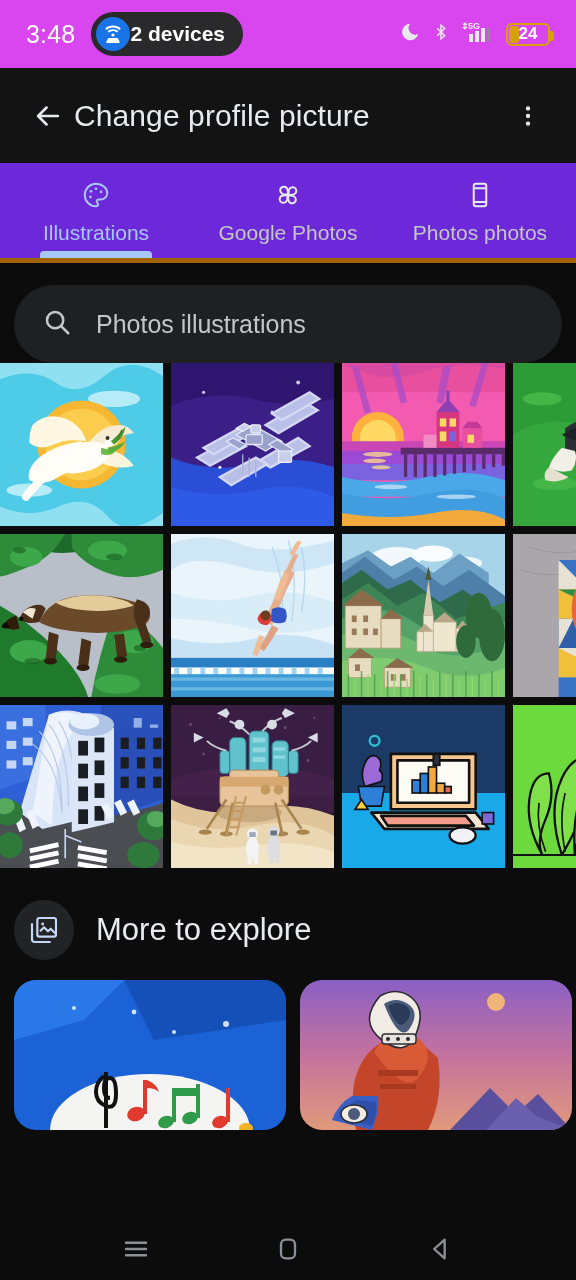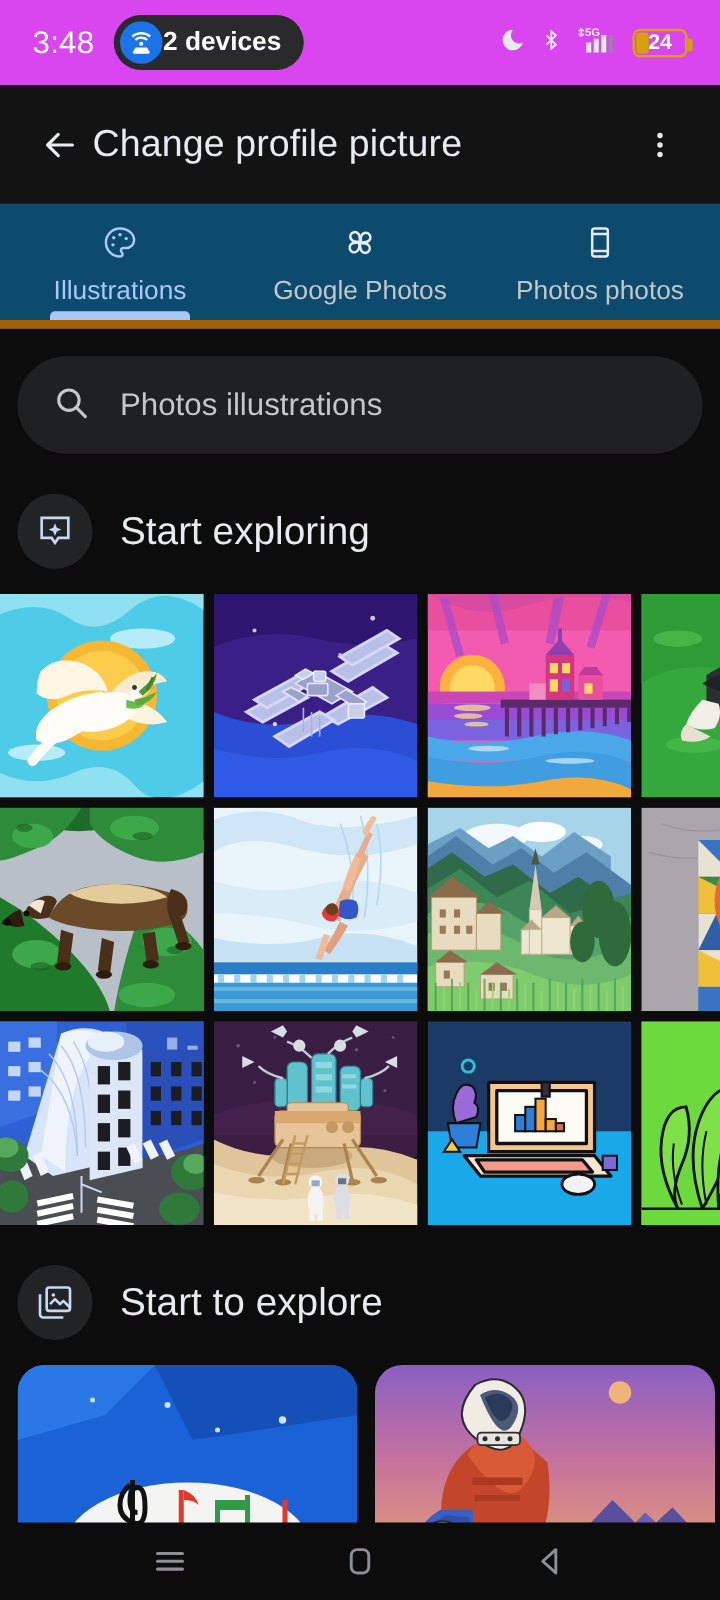--- a/index.html
+++ b/index.html
@@ -53,23 +53,23 @@
     color: #e8eaed; font-size: 30px; flex: 1;
     white-space: nowrap; letter-spacing: 0.1px;
   }
   .icon-btn {
     width: 52px; height: 52px; display: flex;
     align-items: center; justify-content: center; border-radius: 50%;
   }
 
   
   .tabs {
-    display: flex; background: #0c4a6e;
+    display: flex; background: #6d28d9;
     height: 100px; position: relative;
-    border-bottom: 7px solid #a16207;
+    border-bottom: 5px solid #a16207;
   }
   .tab {
     flex: 1; display: flex; flex-direction: column;
     align-items: center; justify-content: center; gap: 7px;
     position: relative; padding-top: 4px;
   }
   .tab-label { font-size: 21px; color: #c4c7c5; white-space: nowrap; }
   .tab.active .tab-label { color: #a8c7fa; }
   .tab-indicator {
     position: absolute; bottom: 0; height: 7px;
@@ -226,29 +226,20 @@
       <span>
         <svg width="30" height="30" viewBox="0 0 24 24" fill="none" stroke="#c4c7c5" stroke-width="2" stroke-linecap="round">
           <circle cx="10.5" cy="10.5" r="6.5"></circle>
             <path d="M15.5 15.5L21 21"></path>
         </svg>
       </span>
       <span class="search-placeholder">Photos illustrations</span>
     </div>
   </div>
 
-  <div class="section-header">
-    <span class="section-icon-circle">
-      <svg width="32" height="32" viewBox="0 0 24 24" fill="none" stroke="#c6d8f7" stroke-width="1.6">
-        <path d="M4 4h16v12h-6l-2 3-2-3H4z"></path>
-        <path d="M12 7.2l1.1 2.7L15.8 11l-2.7 1.1L12 14.8l-1.1-2.7L8.2 11l2.7-1.1z" fill="#c6d8f7" stroke="none"></path>
-      </svg>
-    </span>
-    <span class="section-title">Start exploring</span>
-  </div>
 
   <div class="grid-scroll">
     <div class="grid">
 
       <div class="tile">
         <svg viewBox="0 0 100 100" preserveAspectRatio="xMidYMid slice">
           <rect width="100" height="100" fill="#4ecbe6"></rect>
           <path d="M0 10q20-8 34 2t30-4 36 0v-12H0z" fill="#8fe0f0"></path>
           <path d="M0 88q18 8 36 0t30 6 34-2v10H0z" fill="#8fe0f0"></path>
           <ellipse cx="70" cy="22" rx="16" ry="5" fill="#b6ecf7"></ellipse>
@@ -826,21 +817,21 @@
 
   <div class="section-header">
     <span class="section-icon-circle">
       <svg width="32" height="32" viewBox="0 0 24 24" fill="none" stroke="#c6d8f7" stroke-width="1.6">
         <rect x="7" y="3" width="14" height="14" rx="1.6"></rect>
         <path d="M17 21H5a2 2 0 0 1-2-2V7"></path>
         <path d="M9 13l3-3 3 3 2-2 4 4" stroke-linejoin="round"></path>
         <circle cx="11" cy="7.5" r="1.1" fill="#c6d8f7" stroke="none"></circle>
       </svg>
     </span>
-    <span class="section-title">Start to explore</span>
+    <span class="section-title">More to explore</span>
   </div>
 
   <div class="cards-row">
     <div class="big-card">
       <svg viewBox="0 0 272 150" preserveAspectRatio="xMidYMin slice">
         <rect width="272" height="150" fill="#1a62d6"></rect>
         <path d="M0 0h110L70 40 0 60z" fill="#2a78e8"></path>
         <path d="M110 0h162v40L140 60z" fill="#1550b8"></path>
         <g fill="#cfe0f8">
           <circle cx="120" cy="32" r="2.4"></circle>

